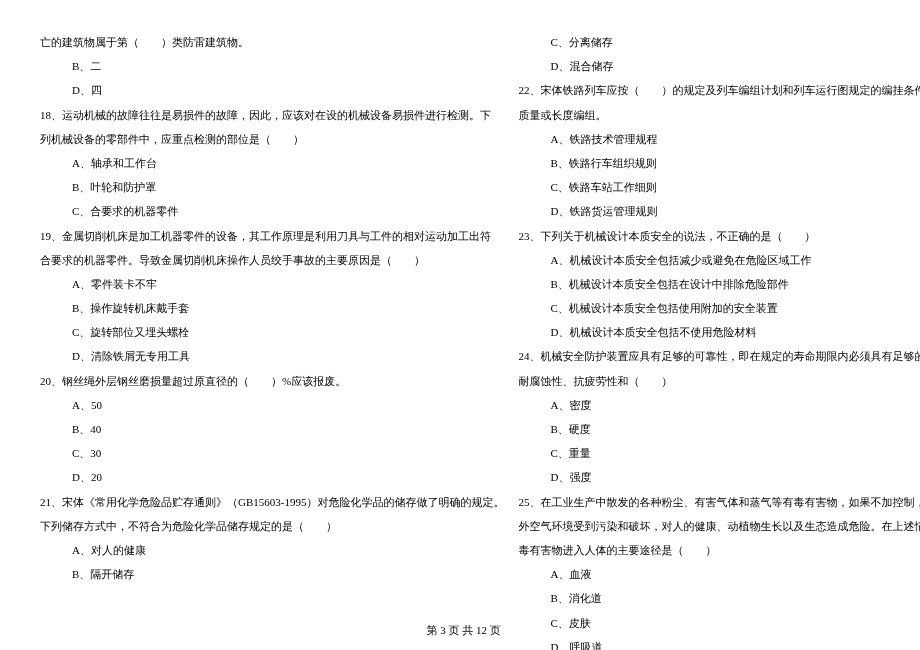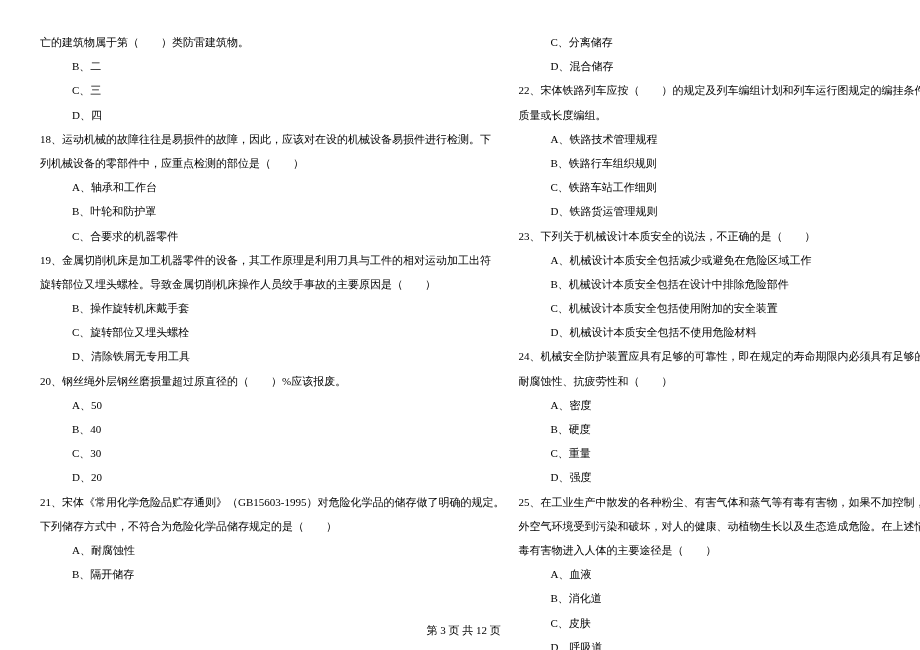--- a/index.html
+++ b/index.html
@@ -45,40 +45,40 @@
       font-size: 11px;
     }
   </style>
 </head>
 <body>
 
 <div class="content">
   <div class="column">
     <div class="line indent1">亡的建筑物属于第（　　）类防雷建筑物。</div>
     <div class="line indent2">B、二</div>
-    <div class="line indent2">C、三</div>
     <div class="line indent2">D、四</div>
     <div class="line indent1">18、运动机械的故障往往是易损件的故障，因此，应该对在设的机械设备易损件进行检测。下</div>
     <div class="line indent1">列机械设备的零部件中，应重点检测的部位是（　　）</div>
     <div class="line indent2">A、轴承和工作台</div>
     <div class="line indent2">B、叶轮和防护罩</div>
     <div class="line indent2">C、合要求的机器零件</div>
     <div class="line indent1">19、金属切削机床是加工机器零件的设备，其工作原理是利用刀具与工件的相对运动加工出符</div>
-    <div class="line indent1">旋转部位又埋头螺栓。导致金属切削机床操作人员绞手事故的主要原因是（　　）</div>
+    <div class="line indent1">合要求的机器零件。导致金属切削机床操作人员绞手事故的主要原因是（　　）</div>
+    <div class="line indent2">A、零件装卡不牢</div>
     <div class="line indent2">B、操作旋转机床戴手套</div>
     <div class="line indent2">C、旋转部位又埋头螺栓</div>
     <div class="line indent2">D、清除铁屑无专用工具</div>
     <div class="line indent1">20、钢丝绳外层钢丝磨损量超过原直径的（　　）%应该报废。</div>
     <div class="line indent2">A、50</div>
     <div class="line indent2">B、40</div>
     <div class="line indent2">C、30</div>
     <div class="line indent2">D、20</div>
     <div class="line indent1">21、宋体《常用化学危险品贮存通则》（GB15603-1995）对危险化学品的储存做了明确的规定。</div>
     <div class="line indent1">下列储存方式中，不符合为危险化学品储存规定的是（　　）</div>
-    <div class="line indent2">A、耐腐蚀性</div>
+    <div class="line indent2">A、对人的健康</div>
     <div class="line indent2">B、隔开储存</div>
   </div>
   <div class="column">
     <div class="line indent2">C、分离储存</div>
     <div class="line indent2">D、混合储存</div>
     <div class="line indent1">22、宋体铁路列车应按（　　）的规定及列车编组计划和列车运行图规定的编挂条件、车组、</div>
     <div class="line indent1">质量或长度编组。</div>
     <div class="line indent2">A、铁路技术管理规程</div>
     <div class="line indent2">B、铁路行车组织规则</div>
     <div class="line indent2">C、铁路车站工作细则</div>

